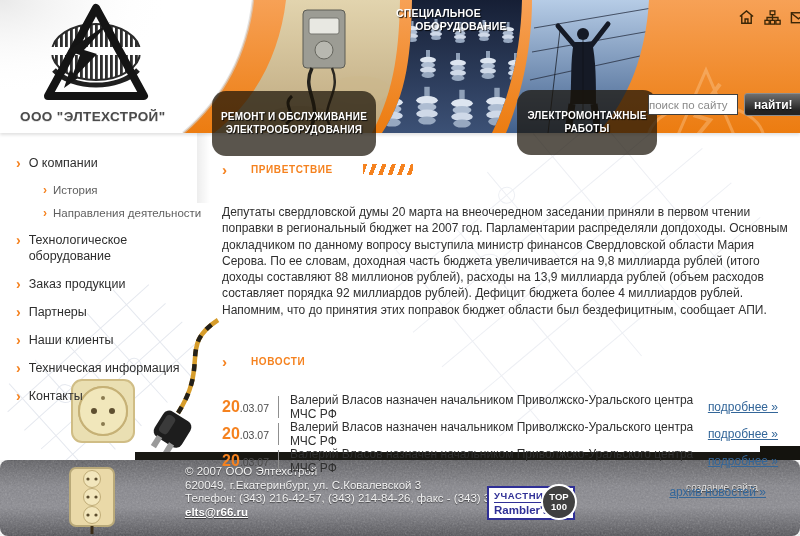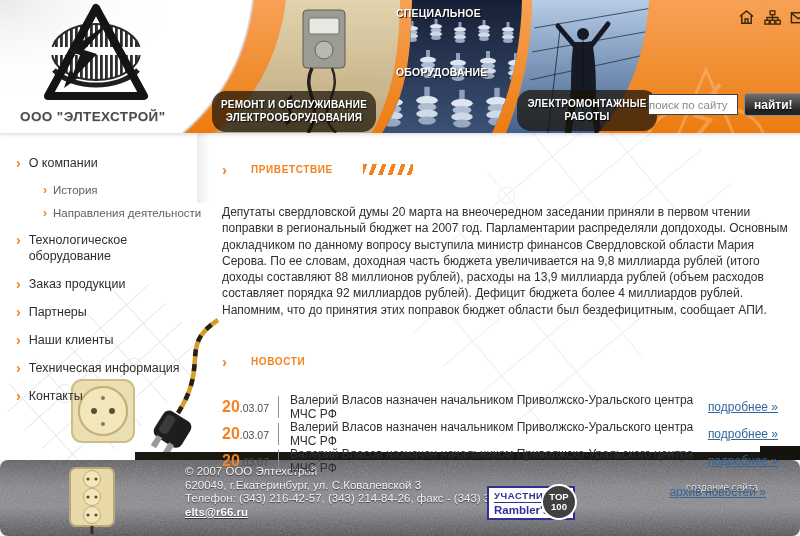--- a/index.html
+++ b/index.html
@@ -8,25 +8,25 @@
 
   
   .header{position:absolute;left:0;top:0;width:800px;height:133px;z-index:2;
           box-shadow:0 2px 3px rgba(0,0,0,.12);}
   .header svg{display:block;}
   .logo-title{position:absolute;left:20px;top:109px;width:175px;
               font-size:13.5px;font-weight:bold;color:#4b4b4b;letter-spacing:.4px;
               text-shadow:0 1px 0 #e5e5e5;}
   .cap{position:absolute;color:#fff;font-weight:bold;font-size:10px;line-height:12.5px;
        text-shadow:1px 1px 1px rgba(0,0,0,.85);letter-spacing:.2px;z-index:3;}
-  .cap-band{background:rgba(26,19,9,.72);border-radius:14px;padding:8px 6px;text-align:center;}
+  .cap-band{background:rgba(26,19,9,.72);border-radius:14px;padding:20px 6px;text-align:center;}
   .cap1{left:212px;top:91px;width:152px;}
   .cap2{left:396px;top:7px;width:130px;font-size:10.5px;}
   .cap2 .l1{text-align:left;}
-  .cap2 .l2{text-align:left;margin-top:46px;}
+  .cap2 .l2{text-align:center;}
   .cap3{left:517px;top:90px;width:128px;}
   .quick-icons{position:absolute;left:738px;top:9px;display:flex;gap:9px;z-index:3;}
   .quick-icons svg{display:block;cursor:pointer;}
   .search{position:absolute;left:648px;top:93px;display:flex;gap:6px;z-index:3;align-items:center;}
   .search input{width:88px;height:17px;border:1px solid #3f3f3f;background:#fff;
                 font-family:inherit;font-size:11.5px;color:#555;padding:1px 0;outline:none;}
   .search input::placeholder{color:#8a8a8a;}
   .search button{height:23px;padding:0 9px;background:linear-gradient(180deg,#6f6f6f,#232323 80%);
                  border:1px solid #8d8d8d;border-radius:3px;color:#fff;font-family:inherit;
                  font-size:12px;font-weight:bold;text-shadow:0 1px 1px #000;cursor:pointer;}

